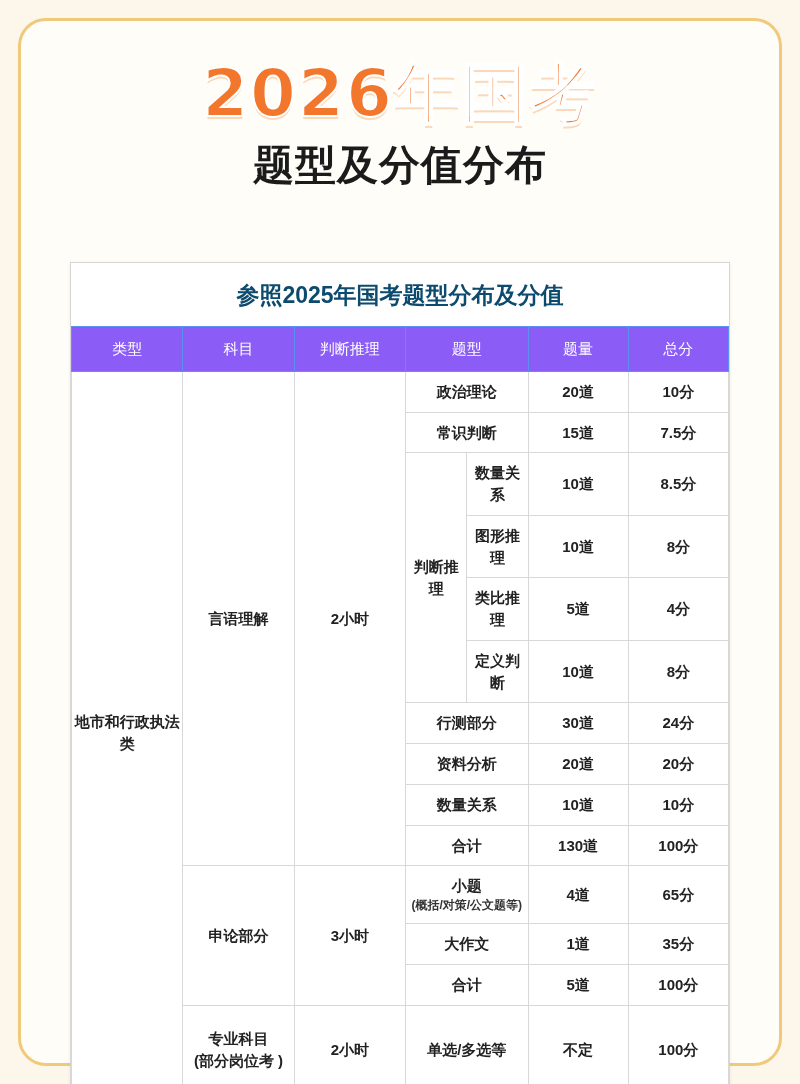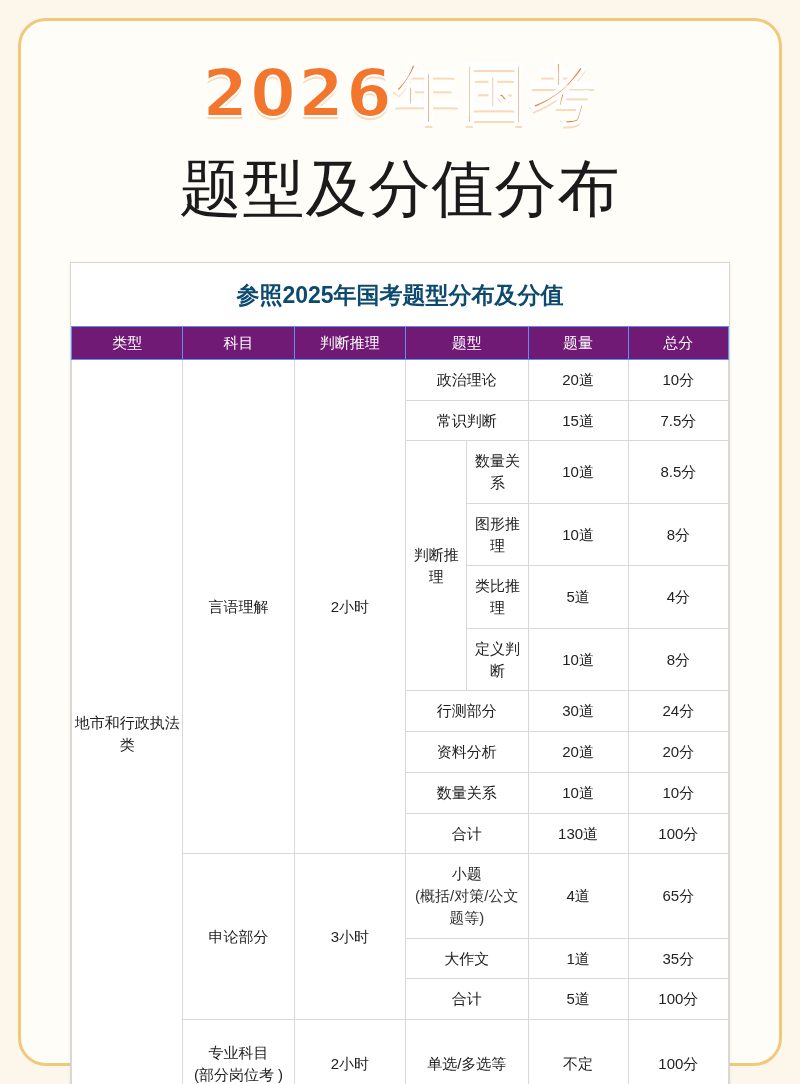--- a/index.html
+++ b/index.html
@@ -43,23 +43,23 @@
     font-size: 66px;
     font-weight: bold;
     color: #f2762b;
     letter-spacing: 2px;
     line-height: 1.1;
     -webkit-text-stroke: 2px #ffffff;
     text-shadow: 0 3px 0 #f9d9b9;
     font-family: "DejaVu Sans", "Liberation Sans", sans-serif;
   }
   .title-sub {
-    margin-top: 24px;
-    font-size: 62px;
-    font-weight: normal;
+    margin-top: 12px;
+    font-size: 41px;
+    font-weight: bold;
     color: #1b1b1b;
     letter-spacing: 1px;
     line-height: 1.1;
     font-family: "DejaVu Sans", "Liberation Sans", sans-serif;
   }
   .card {
     position: absolute;
     left: 70px;
     top: 262px;
     width: 660px;
@@ -81,37 +81,38 @@
     table-layout: fixed;
   }
   table.dist th, table.dist td {
     border: 1px solid #d8d8d8;
     text-align: center;
     vertical-align: middle;
     font-size: 15px;
     color: #222;
     padding: 9px 2px;
     line-height: 1.45;
+    font-weight: bold;
   }
   table.dist thead th {
-    background: #701a75;
+    background: #8b5cf6;
     color: #ffffff;
     font-size: 15px;
     font-weight: normal;
-    padding: 5px 2px;
+    padding: 11px 2px;
     border-color: #5b8ff0;
   }
   td.tall {
     font-size: 15px;
   }
   .sub-cell {
     font-size: 15px;
   }
   .small-note {
-    font-size: 15px;
+    font-size: 12px;
     color: #333;
   }
   .col-type { width: 95px; }
   .col-subject { width: 95px; }
   .col-duration { width: 95px; }
   .col-qtypeA { width: 105px; }
   .col-count { width: 85px; }
   .col-score { width: 85px; }
 </style>
 </head>

